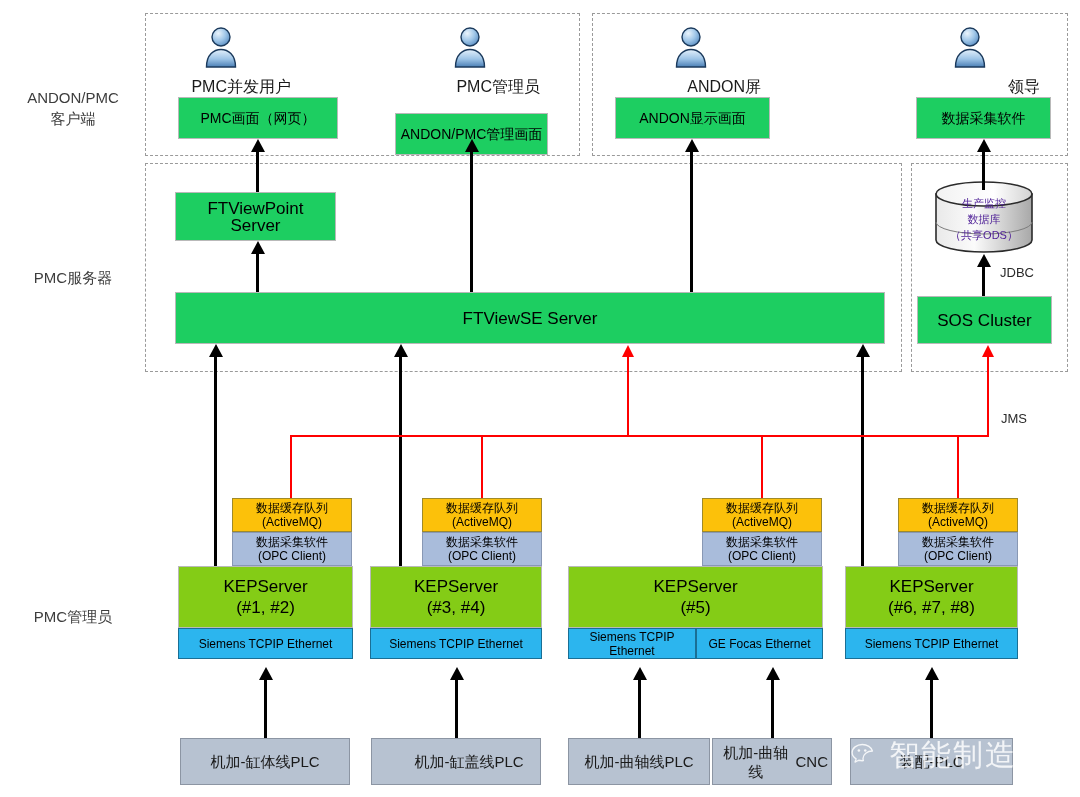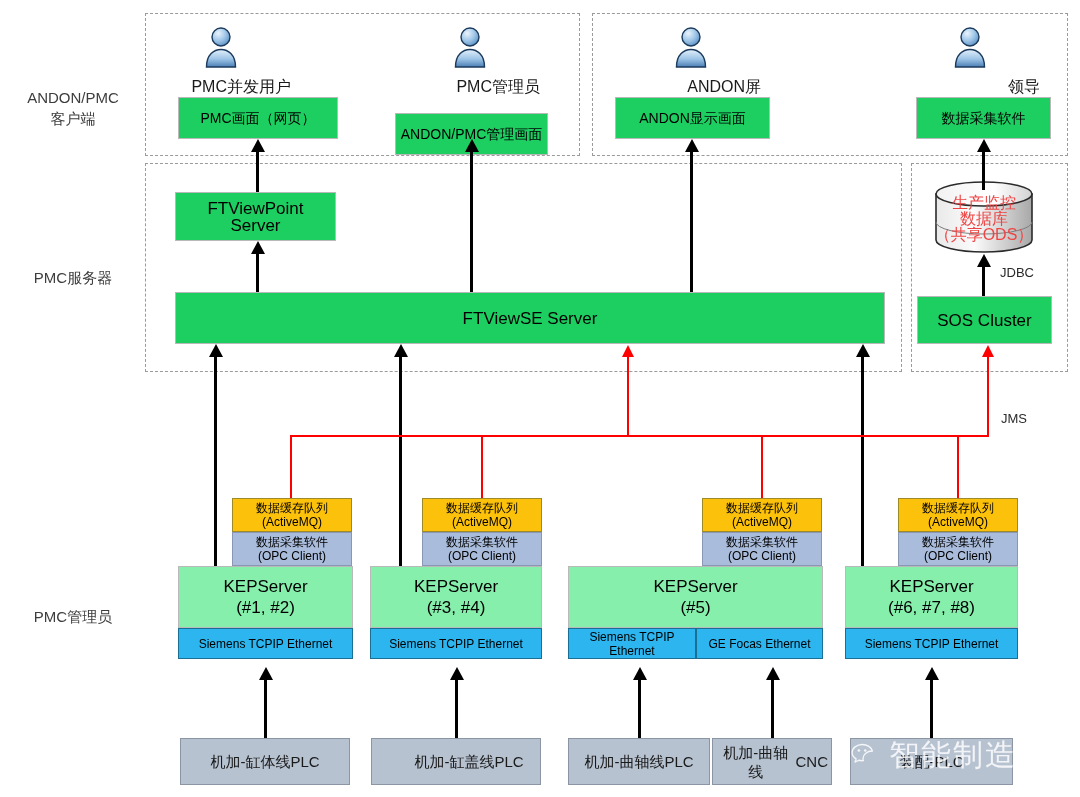--- a/index.html
+++ b/index.html
@@ -61,21 +61,21 @@
     font-size: 12px;
     line-height: 14px;
   }
   .opc {
     background: #A9BCDB;
     border: 1px solid #8898b4;
     font-size: 12px;
     line-height: 14px;
   }
   .kep {
-    background: #86efac;
+    background: #84cc16;
     border: 1px solid #b9b9b9;
     font-size: 17px;
     line-height: 21px;
   }
   .proto {
     background: #2CB5EE;
     border: 1px solid #1a6f95;
     font-size: 12px;
     line-height: 14px;
   }
@@ -119,23 +119,23 @@
     color: #2a2a2a;
     white-space: nowrap;
   }
 
   
   .db-cyl {
     display: flex;
     align-items: center;
     justify-content: center;
     text-align: center;
-    font-size: 16px;
+    font-size: 11px;
     line-height: 16px;
-    color: #ef4444;
+    color: #4c1d95;
   }
 
   
   .watermark {
     pointer-events: none;
     display: flex;
     align-items: center;
     gap: 8px;
   }
   .wm-text {

